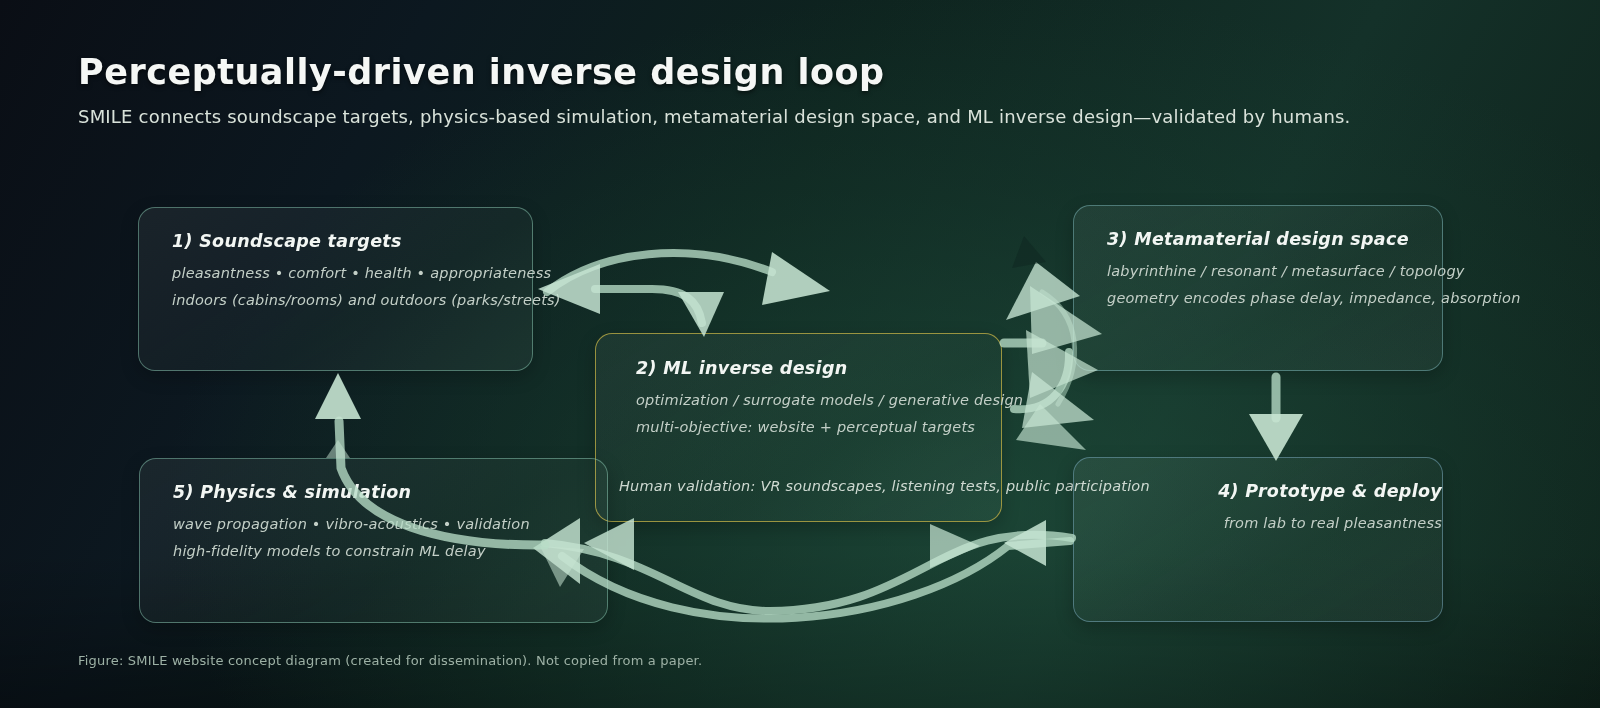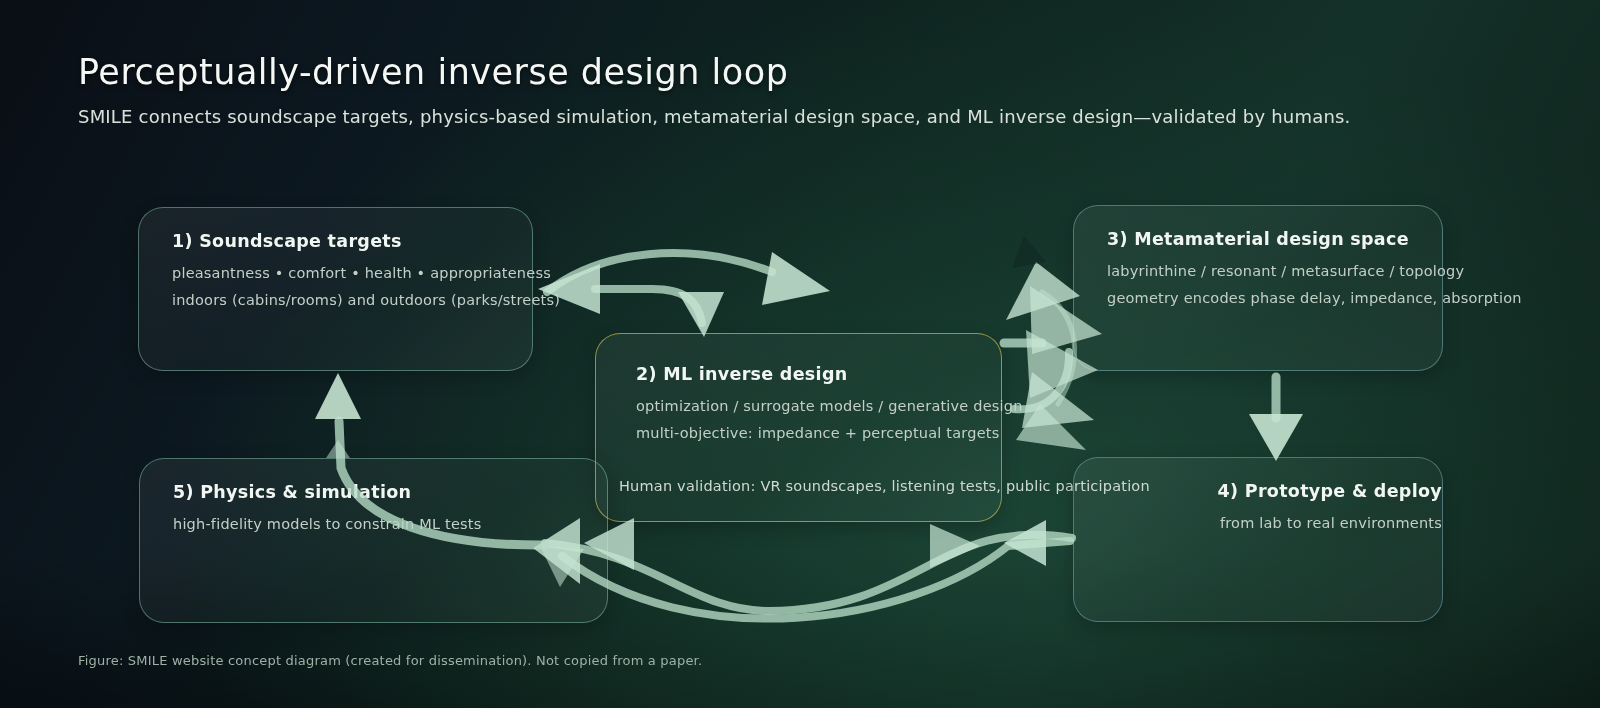--- a/index.html
+++ b/index.html
@@ -7,37 +7,38 @@
     position:relative;width:1600px;height:708px;overflow:hidden;
     font-family:"DejaVu Sans","Liberation Sans",sans-serif;
     background:
       radial-gradient(1150px 720px at 62% 72%, rgba(34,86,64,0.55) 0%, rgba(24,62,48,0.35) 45%, rgba(0,0,0,0) 72%),
       linear-gradient(to bottom, rgba(0,0,0,0) 78%, rgba(0,0,0,0.38) 100%),
       linear-gradient(118deg, #0a0e15 0%, #0c1820 22%, #0e241f 45%, #143129 70%, #0e2019 100%);
   }
   
   .hdr{position:absolute;left:78px;top:52px;}
   .hdr h1{
-    margin:0;font-size:35px;line-height:1.15;font-weight:normal;color:#f5f7f5;
+    margin:0;font-size:35px;line-height:1.15;font-weight:bold;color:#f5f7f5;
     letter-spacing:0.5px;text-shadow:0 2px 4px rgba(0,0,0,0.55);
   }
   .hdr p{margin:14px 4px 0 0;font-size:18px;color:#d9e2da;letter-spacing:0.2px;}
   
   .box{
-    position:absolute;border-radius:25px;box-sizing:border-box;
+    position:absolute;border-radius:17px;box-sizing:border-box;
     background:linear-gradient(150deg, rgba(219,245,232,0.07) 0%, rgba(219,245,232,0.03) 60%, rgba(219,245,232,0.05) 100%);
     border:1.5px solid rgba(138,200,178,0.5);
     padding:23px 0 0 33px;
     box-shadow:0 6px 18px rgba(0,0,0,0.22);
+    font-style:italic;
   }
   .box h2{margin:0 0 9px 0;font-size:17.5px;font-weight:bold;color:#f2f6f3;white-space:nowrap;letter-spacing:0.3px;}
   .box .ln{font-size:14.5px;line-height:27px;color:#c3cfc7;white-space:nowrap;letter-spacing:0.2px;}
   .box1{left:138px;top:207px;width:395px;height:164px;}
   .box3{left:1073px;top:205px;width:370px;height:166px;border-color:rgba(128,186,190,0.5);}
-  .box2{left:595px;top:333px;width:407px;height:189px;padding-top:30px;padding-left:40px;
+  .box2{left:595px;top:333px;width:407px;height:189px;padding-top:24px;padding-left:40px;
         border-color:rgba(176,163,67,0.85);
         background:linear-gradient(150deg, rgba(219,245,232,0.06) 0%, rgba(219,245,232,0.025) 60%, rgba(219,245,232,0.045) 100%);}
   .box5{left:139px;top:458px;width:469px;height:165px;}
   .box4{left:1073px;top:457px;width:370px;height:165px;border-color:rgba(125,173,195,0.5);text-align:right;}
   .note{
     position:absolute;left:23px;bottom:27px;font-size:14.5px;color:#ced9d1;white-space:nowrap;letter-spacing:0.2px;
   }
   
   svg.arrows{position:absolute;left:0;top:0;z-index:5;pointer-events:none;}
   .ftr{position:absolute;left:78px;top:653px;margin:0;font-size:13px;color:#9db1a5;letter-spacing:0.2px;}
@@ -60,32 +61,33 @@
 
   <div class="box box3">
     <h2>3) Metamaterial design space</h2>
     <div class="ln">labyrinthine / resonant / metasurface / topology</div>
     <div class="ln">geometry encodes phase delay, impedance, absorption</div>
   </div>
 
   <div class="box box2">
     <h2>2) ML inverse design</h2>
     <div class="ln">optimization / surrogate models / generative design</div>
-    <div class="ln">multi-objective: impedance + perceptual targets</div>
+    <div class="ln">multi-objective: website + perceptual targets</div>
     <div class="note">Human validation: VR soundscapes, listening tests, public participation</div>
   </div>
 
   <div class="box box5">
     <h2>5) Physics &amp; simulation</h2>
-    <div class="ln">high-fidelity models to constrain ML tests</div>
+    <div class="ln">wave propagation • vibro-acoustics • validation</div>
+    <div class="ln">high-fidelity models to constrain ML delay</div>
   </div>
 
   <div class="box box4">
     <h2>4) Prototype &amp; deploy</h2>
-    <div class="ln">from lab to real environments</div>
+    <div class="ln">from lab to real pleasantness</div>
   </div>
 
   <svg class="arrows" width="1600" height="708" viewBox="0 0 1600 708">
     <g stroke="#b7dcc6" stroke-opacity="0.78" fill="none" stroke-linecap="round">
 
       <g>
         <path d="M 547 292 C 600 250 690 240 772 272" stroke-width="8"></path>
         <polygon points="772,252 830,291 762,305" fill="#c6e4d2" fill-opacity="0.88" stroke="none"></polygon>
       </g>
 

